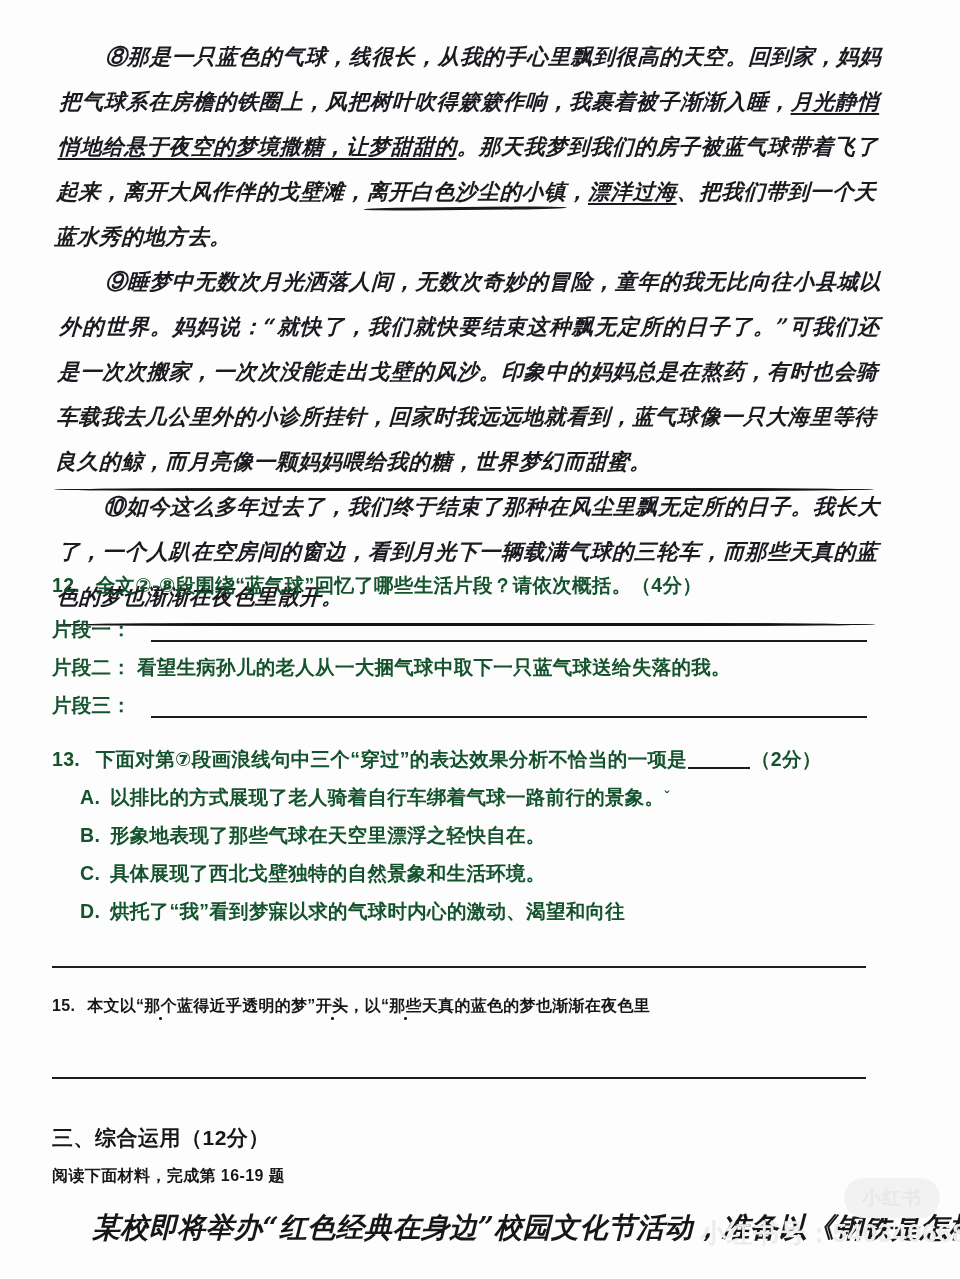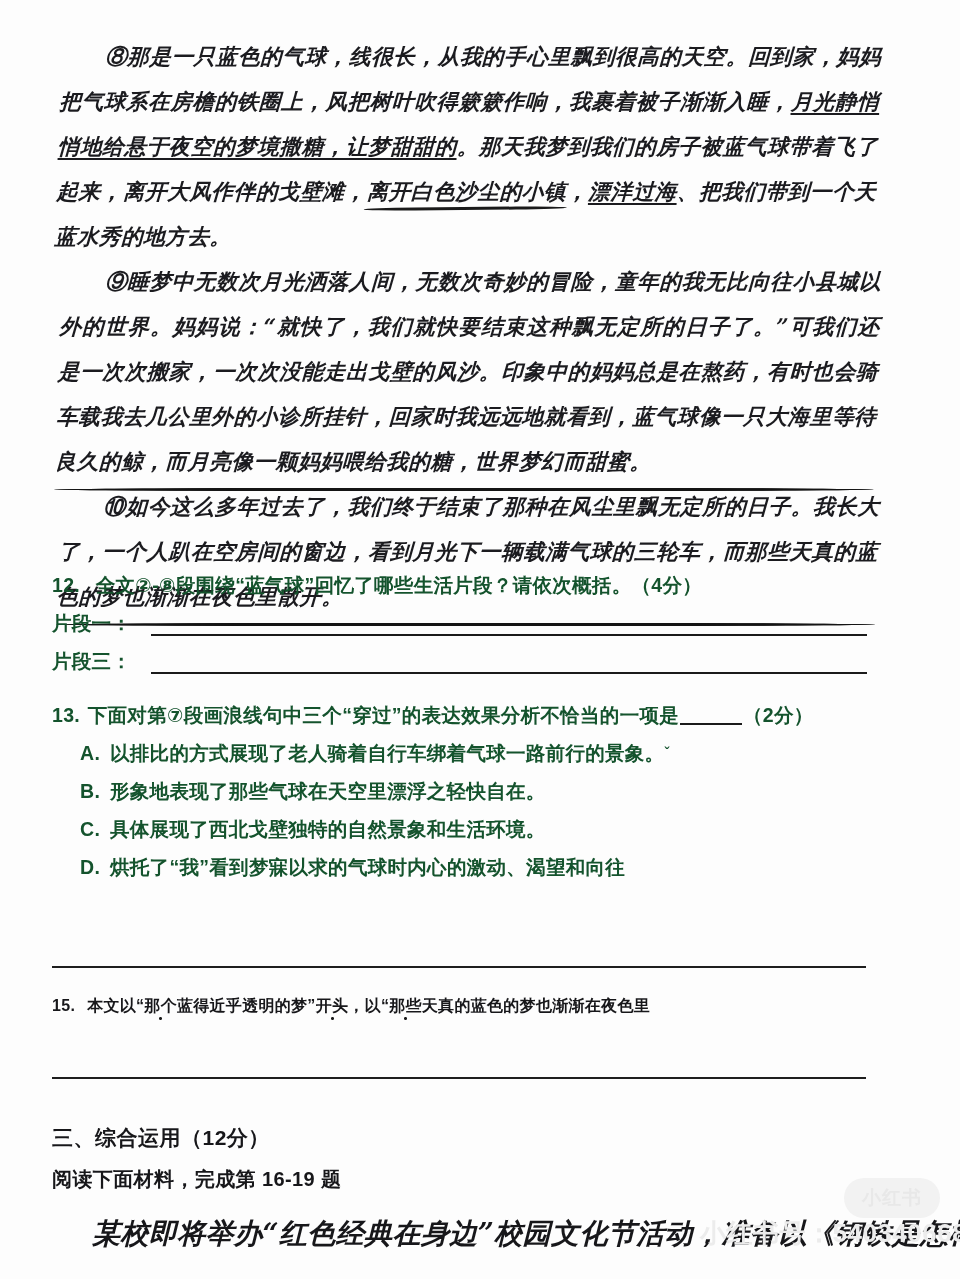--- a/index.html
+++ b/index.html
@@ -168,21 +168,21 @@
     width: 818px;
     font-family: "Liberation Sans", "DejaVu Sans", sans-serif;
   }
   .sec-title {
     font-size: 21px;
     font-weight: 700;
     letter-spacing: 0.5px;
     margin-bottom: 14px;
   }
   .sec-sub {
-    font-size: 20px;
+    font-size: 16px;
     font-weight: 700;
     letter-spacing: 0.4px;
     margin-bottom: 24px;
   }
   .sec-body {
     font-family: "DejaVu Serif", "Liberation Serif", serif;
     font-size: 28px;
     font-style: italic;
     font-weight: 600;
     line-height: 34px;
@@ -242,36 +242,40 @@
   </div>
 
 
   <div class="questions">
 
     <div class="q-line">
       <span class="q-num">12.</span>
       <span class="q-text" style="margin-left:10px">全文②-⑧段围绕“蓝气球”回忆了哪些生活片段？请依次概括。（4分）</span>
     </div>
 
-    <div class="frag" style="">
+    <div class="frag" style="margin-top:6px">
       <span class="frag-label">片段一：</span>
       <span class="blank-rule" style="left:99px; width:716px; bottom:6px;"></span>
       <span></span>
     </div>
 
+    <div class="frag">
+      <span class="frag-label">片段二：</span>
+      <span>看望生病孙儿的老人从一大捆气球中取下一只蓝气球送给失落的我。</span>
+    </div>
 
     <div class="frag">
       <span class="frag-label">片段三：</span>
       <span class="blank-rule" style="left:99px; width:716px; bottom:6px;"></span>
       <span></span>
     </div>
 
     <div class="q-line" style="margin-top:16px">
       <span class="q-num">13.</span>
-      <span class="q-text" style="margin-left:2px">下面对第⑦段画浪线句中三个“穿过”的表达效果分析不恰当的一项是</span><span class="inline-blank"></span><span class="q-text">（2分）</span>
+      <span class="q-text" style="margin-left:10px">下面对第⑦段画浪线句中三个“穿过”的表达效果分析不恰当的一项是</span><span class="inline-blank"></span><span class="q-text">（2分）</span>
     </div>
 
     <div class="opt">
       <span class="opt-key">A.</span><span>以排比的方式展现了老人骑着自行车绑着气球一路前行的景象。</span><span class="check-mark">ˇ</span>
     </div>
     <div class="opt">
       <span class="opt-key">B.</span><span>形象地表现了那些气球在天空里漂浮之轻快自在。</span>
     </div>
     <div class="opt">
       <span class="opt-key">C.</span><span>具体展现了西北戈壁独特的自然景象和生活环境。</span>

